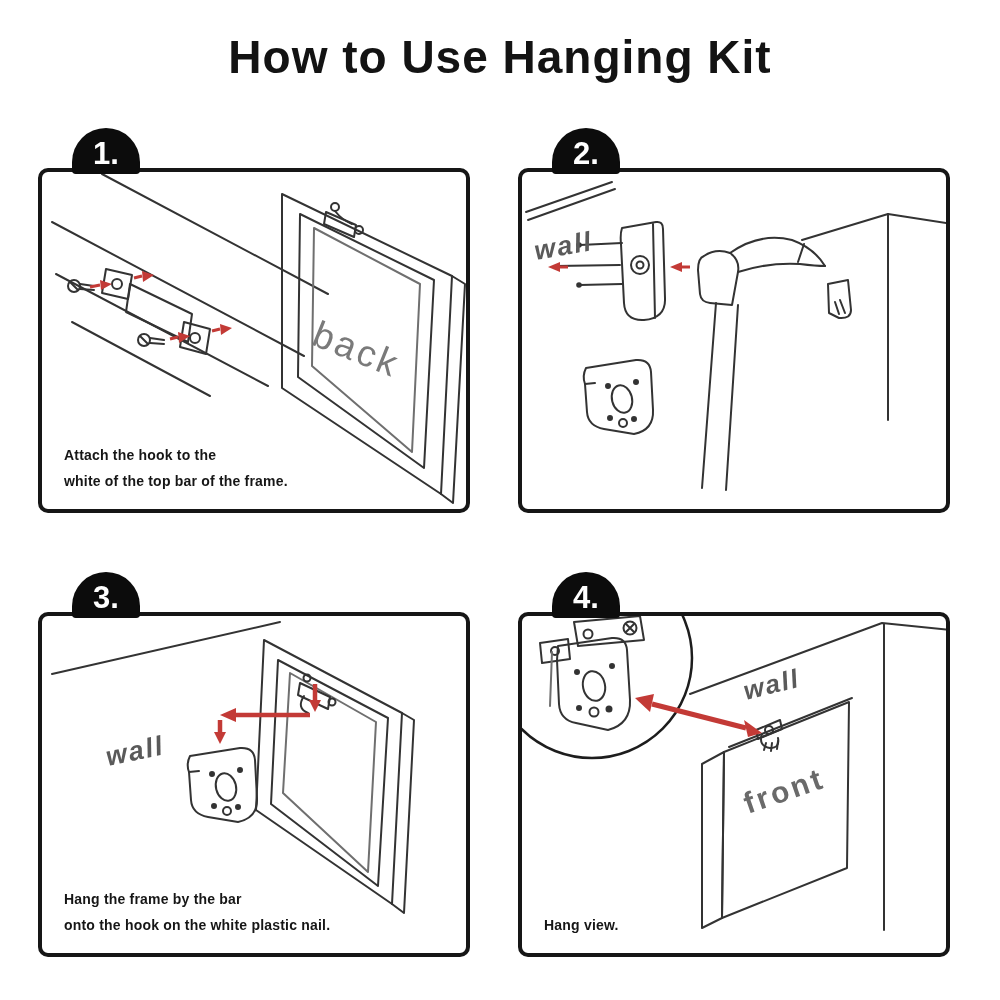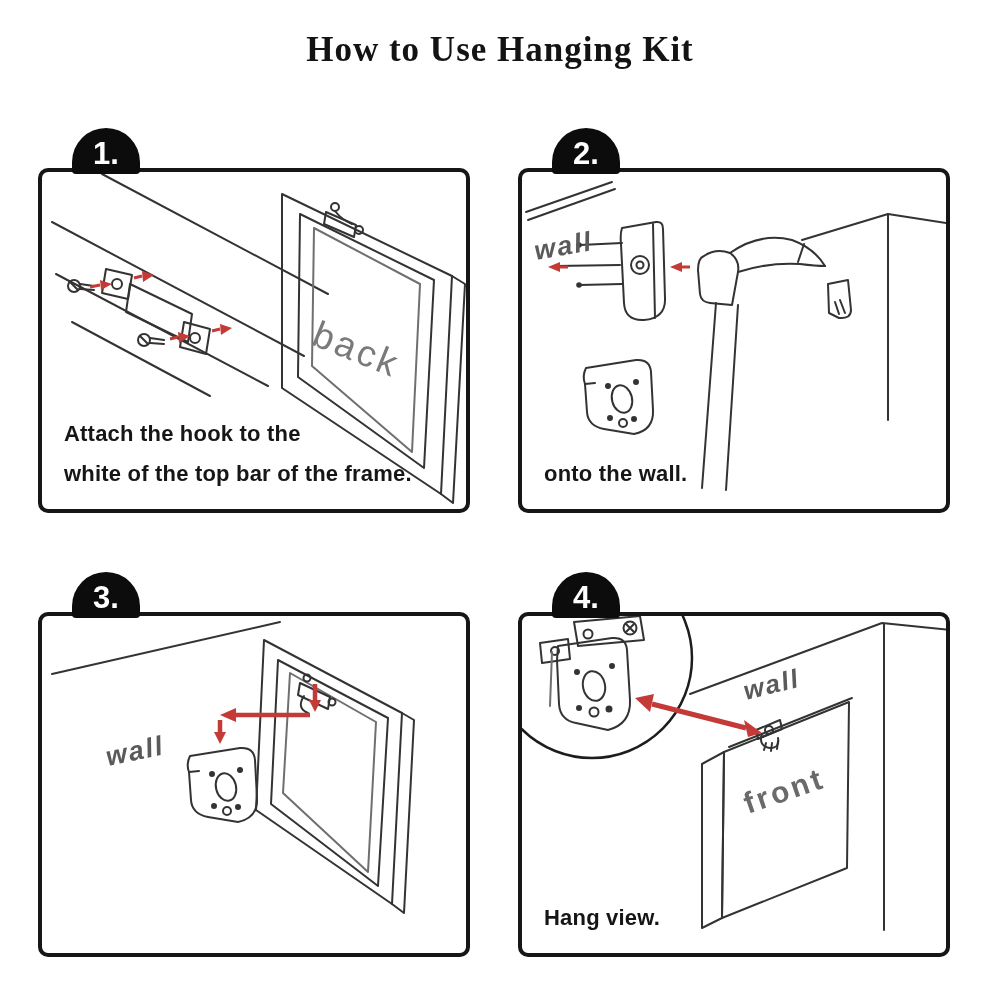--- a/index.html
+++ b/index.html
@@ -2,41 +2,41 @@
 <html><head>
 <meta charset="utf-8">
 <style>
   html,body{margin:0;padding:0;background:#ffffff;}
   .canvas{
     position:relative;width:1000px;height:1000px;background:#ffffff;overflow:hidden;
     font-family:"Liberation Sans","DejaVu Sans",sans-serif;color:#161616;
   }
   .title{
     position:absolute;top:30px;left:0;width:100%;margin:0;text-align:center;
-    font-size:35px;font-weight:bold;letter-spacing:1px;color:#131313;font-family:Liberation Serif, serif;
+    font-size:46px;font-weight:bold;letter-spacing:1px;color:#131313;
   }
   .panel{
     position:absolute;width:432px;height:345px;background:#ffffff;
     border:4px solid #161616;border-radius:10px;box-sizing:border-box;
   }
   .panel::after{ 
     content:"";position:absolute;z-index:-1;
     left:-9px;top:2px;right:-8px;bottom:-9px;
     border:3px solid #161616;border-top:none;border-radius:0 0 14px 14px;
   }
   .badge{
     position:absolute;top:-44px;left:30px;width:68px;height:46px;z-index:3;
     background:#0c0c0c;border-radius:36px 36px 4px 4px;
     display:flex;align-items:center;justify-content:center;
   }
   .badge span{color:#ffffff;font-weight:bold;font-size:31px;line-height:1;padding-top:4px;}
   .art{position:absolute;left:0;top:0;width:424px;height:337px;}
   .caption{
     position:absolute;left:22px;bottom:14px;z-index:2;
-    font-size:22px;font-weight:bold;color:#161616;line-height:1.85;
+    font-size:14px;font-weight:bold;color:#161616;line-height:1.85;
     letter-spacing:0.2px;
   }
   .sketch-label{font-style:italic;font-weight:bold;letter-spacing:2px;}
 </style>
 </head>
 <body>
 
 <div class="canvas">
 
   <h1 class="title">How to Use Hanging Kit</h1>
@@ -154,21 +154,20 @@
       </g>
       <g stroke="#c33a36" stroke-width="3" fill="#c33a36">
         <path d="M46 95 L38 95"></path>
           <polygon points="38,90 26,95 38,100" stroke="none"></polygon>
         <path d="M168 95 L160 95"></path>
           <polygon points="160,90 148,95 160,100" stroke="none"></polygon>
       </g>
       <text x="14" y="88" transform="rotate(-10 14 88)" font-size="27" class="sketch-label" fill="#5a5a5a">wall</text>
     </svg>
     <div class="caption">
-      <div>onto the wall.</div>
     </div>
   </section>
 
   <section class="panel" style="left:38px;top:612px;">
     <div class="badge">
       <span>3.</span>
     </div>
     <svg class="art" viewBox="0 0 424 337">
       <g stroke="#333333" stroke-width="2" fill="none" stroke-linecap="round" stroke-linejoin="round">
         <path d="M10 58 L238 6"></path>
@@ -198,20 +197,24 @@
       <g stroke="#c33a36" stroke-width="4.5" fill="#c33a36">
         <path d="M273 68 L273 84"></path>
           <polygon points="267,84 273,96 279,84" stroke="none"></polygon>
         <path d="M268 99 L194 99"></path>
           <polygon points="194,92 178,99 194,106" stroke="none"></polygon>
         <path d="M178 104 L178 116"></path>
           <polygon points="172,116 178,128 184,116" stroke="none"></polygon>
       </g>
       <text x="66" y="150" transform="rotate(-12 66 150)" font-size="27" class="sketch-label" fill="#5a5a5a">wall</text>
     </svg>
+    <div class="caption">
+      <div>Hang the frame by the bar</div>
+      <div>onto the hook on the white plastic nail.</div>
+    </div>
   </section>
 
   <section class="panel" style="left:518px;top:612px;">
     <div class="badge">
       <span>4.</span>
     </div>
     <svg class="art" viewBox="0 0 424 337">
       <g stroke="#333333" stroke-width="2" fill="none" stroke-linecap="round" stroke-linejoin="round">
 
         <circle cx="70" cy="42" r="100" stroke-width="2.5" stroke="#1d1d1d"></circle>

